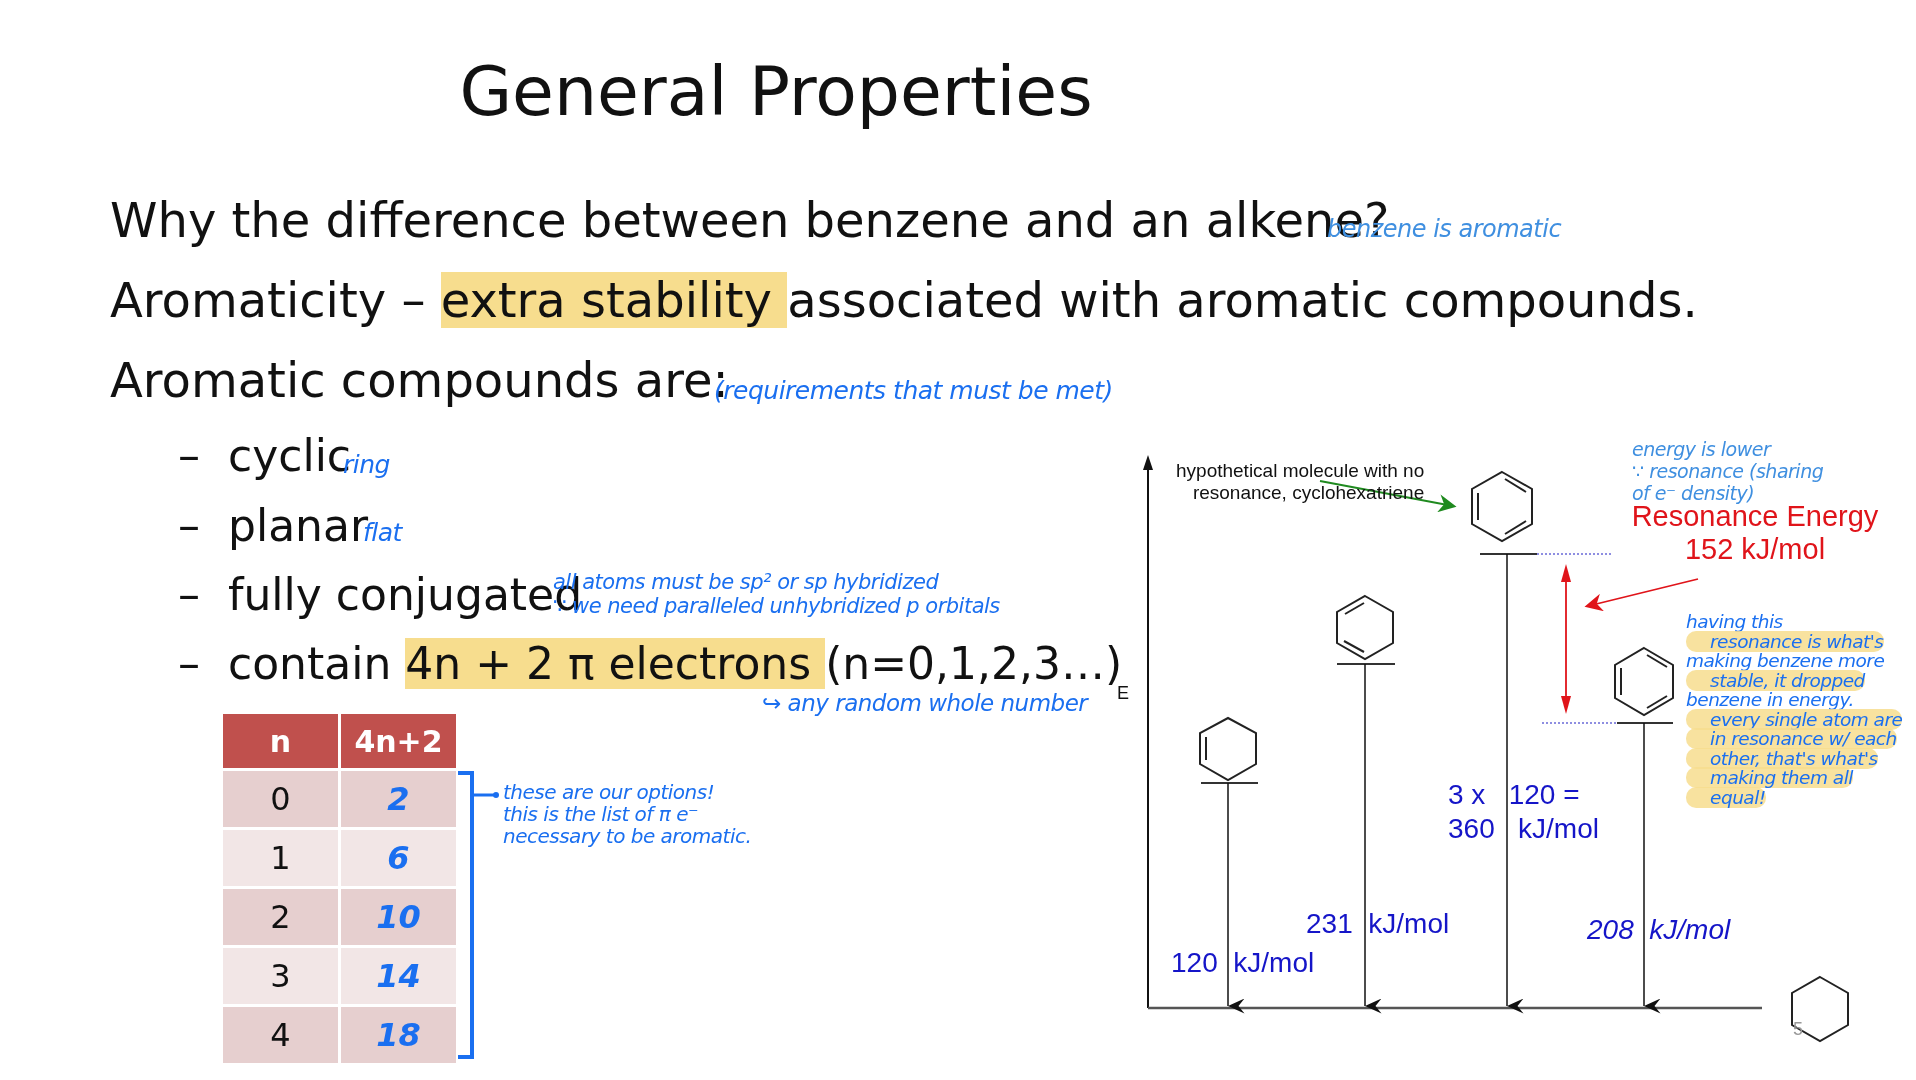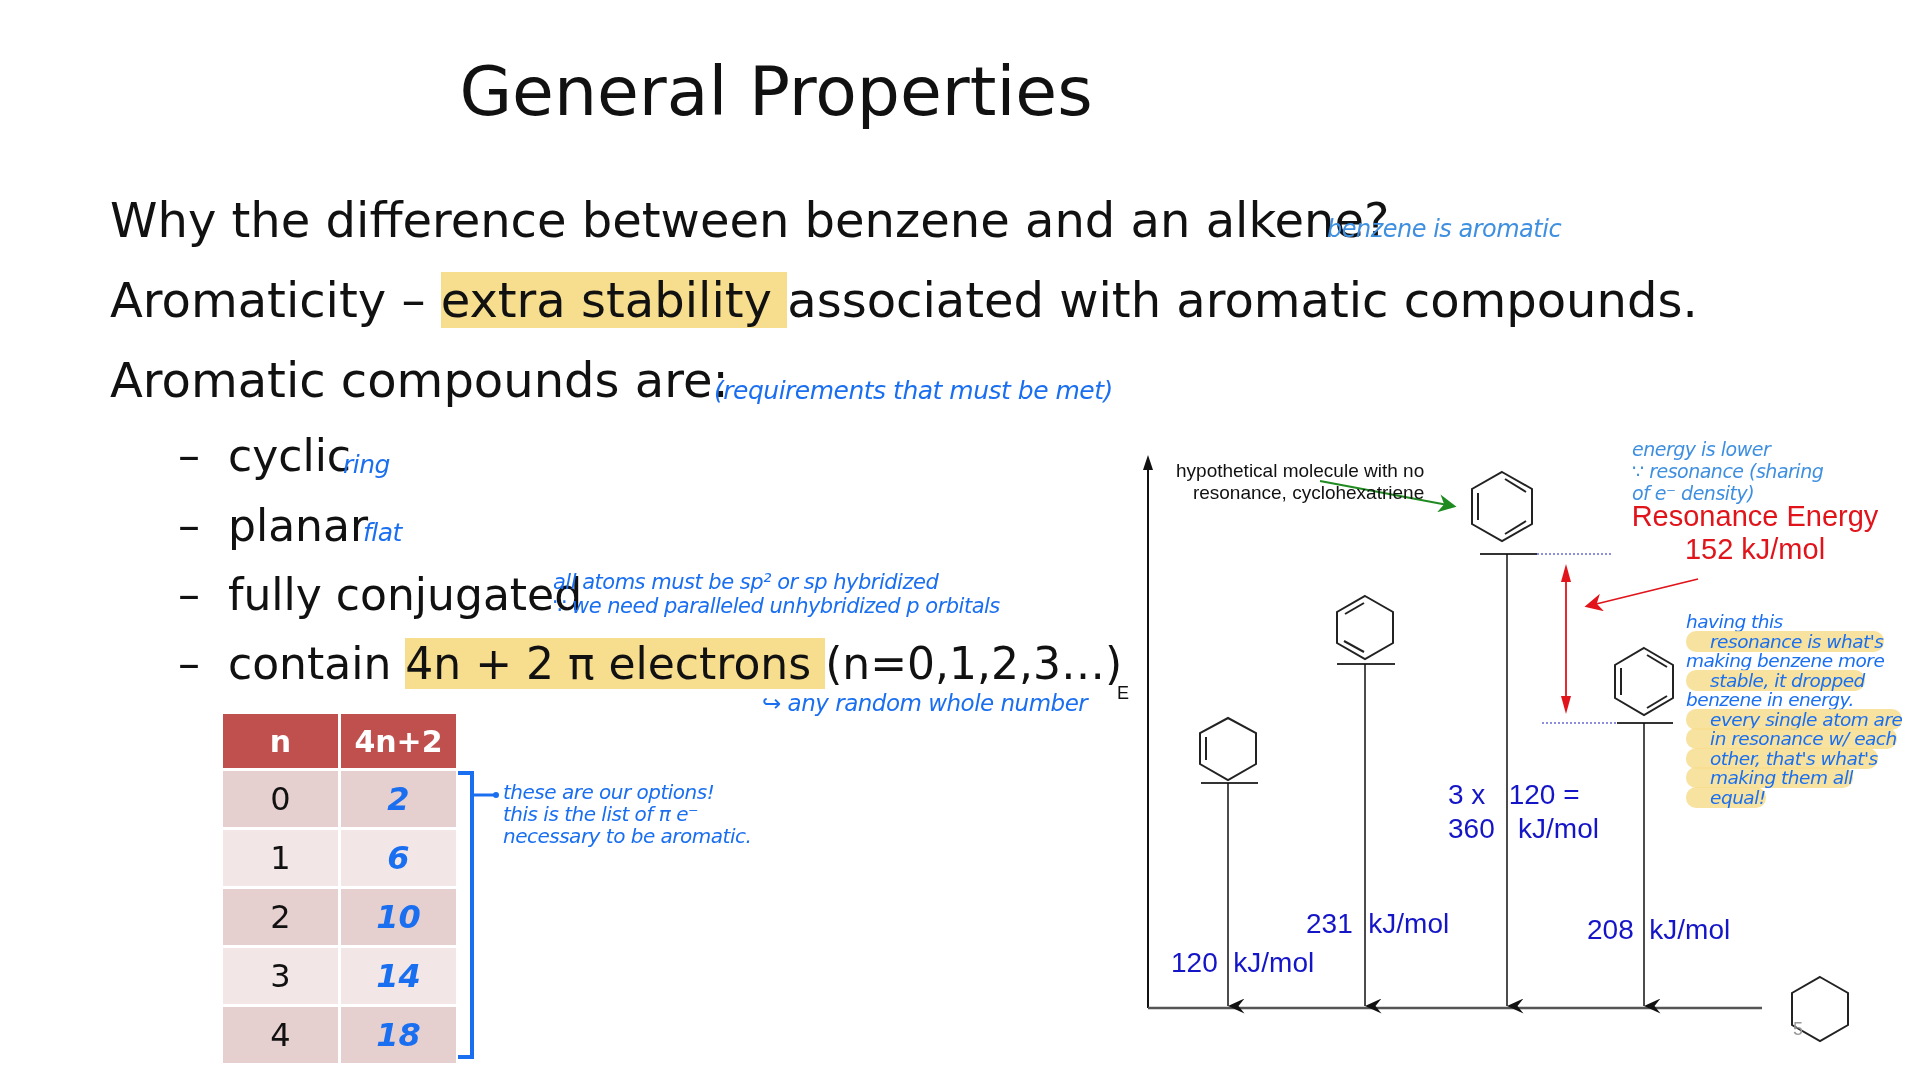--- a/index.html
+++ b/index.html
@@ -198,21 +198,21 @@
 <div class="abs diag-text blue-lbl" style="left:1171px; top:947px;">
   <span>120</span>&nbsp;&nbsp;<span>kJ/mol</span>
 </div>
 <div class="abs diag-text blue-lbl" style="left:1306px; top:908px;">
   <span>231</span>&nbsp;&nbsp;<span>kJ/mol</span>
 </div>
 <div class="abs diag-text blue-lbl" style="left:1448px; top:778px; line-height:34px;">
   <div><span>3  x</span>&nbsp;&nbsp;&nbsp;<span>120 =</span></div>
   <div><span>360</span>&nbsp;&nbsp;&nbsp;<span>kJ/mol</span></div>
 </div>
-<div class="abs diag-text blue-lbl" style="left:1587px; top:914px;">
+<div class="abs diag-text blue-lbl" style="left:1587px; top:914px;font-style:italic;">
   <span>208</span>&nbsp;&nbsp;<span>kJ/mol</span>
 </div>
 
 <div class="abs hand" style="left:1686px; top:612px; font-size:18.5px; line-height:19.5px;">
   <div>having this</div>
   <div><span class="hlnote">resonance is what's</span></div>
   <div>making benzene more</div>
   <div><span class="hlnote">stable, it dropped</span></div>
   <div>benzene in energy.</div>
   <div><span class="hlnote">every single atom are</span></div>

